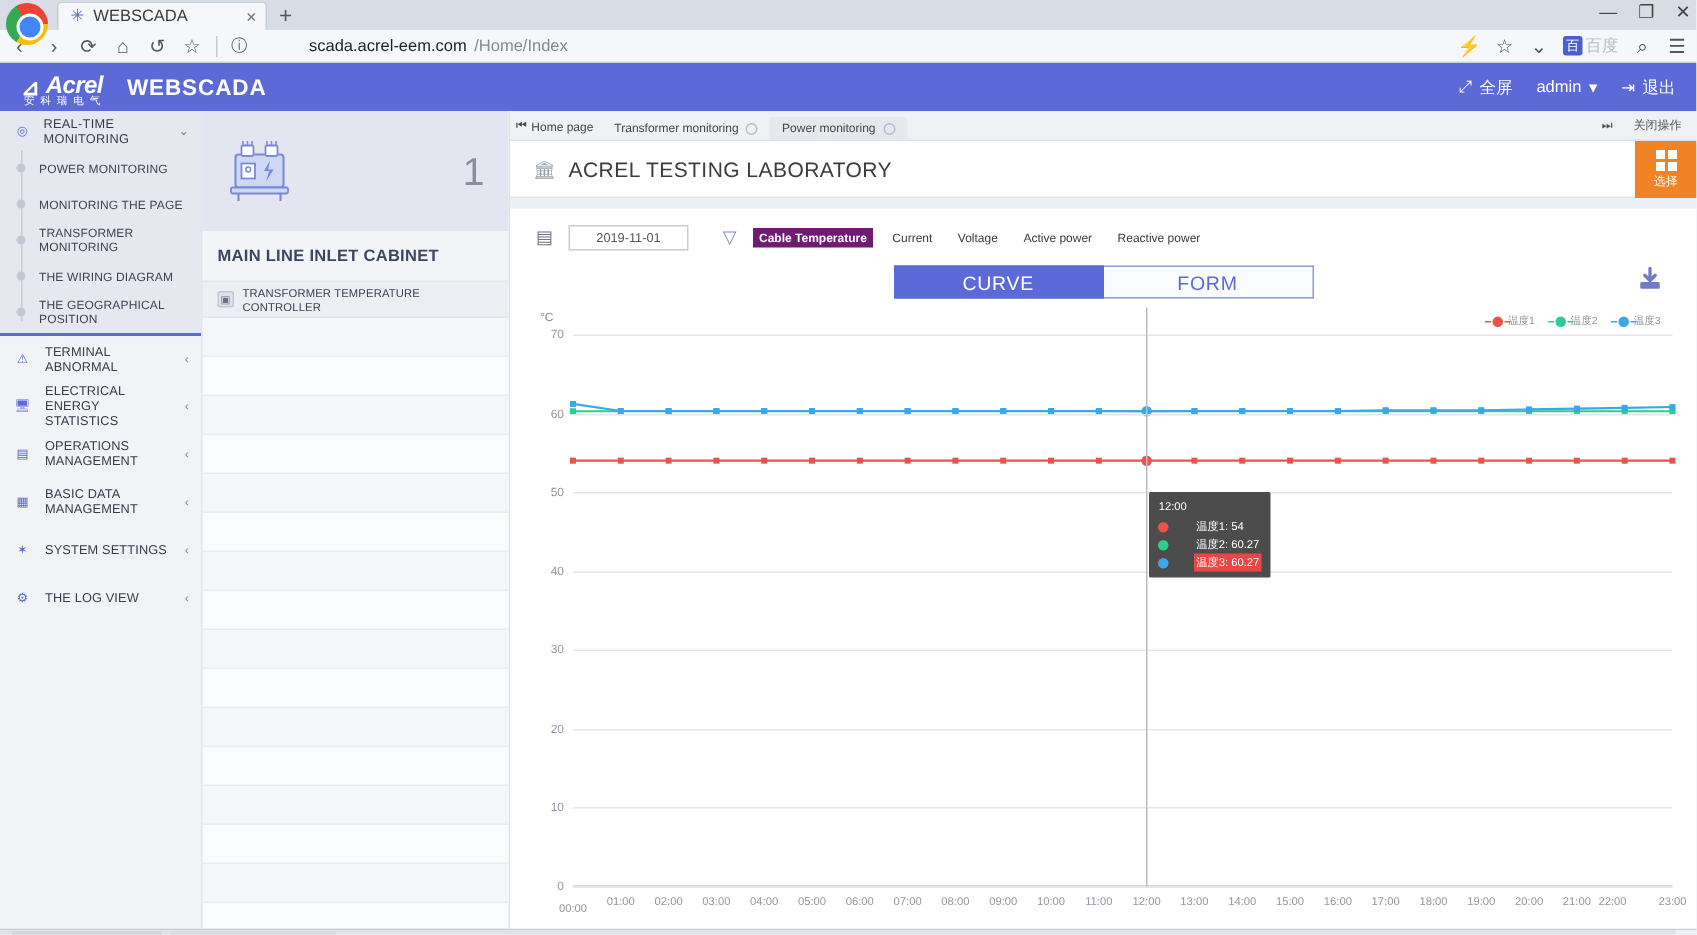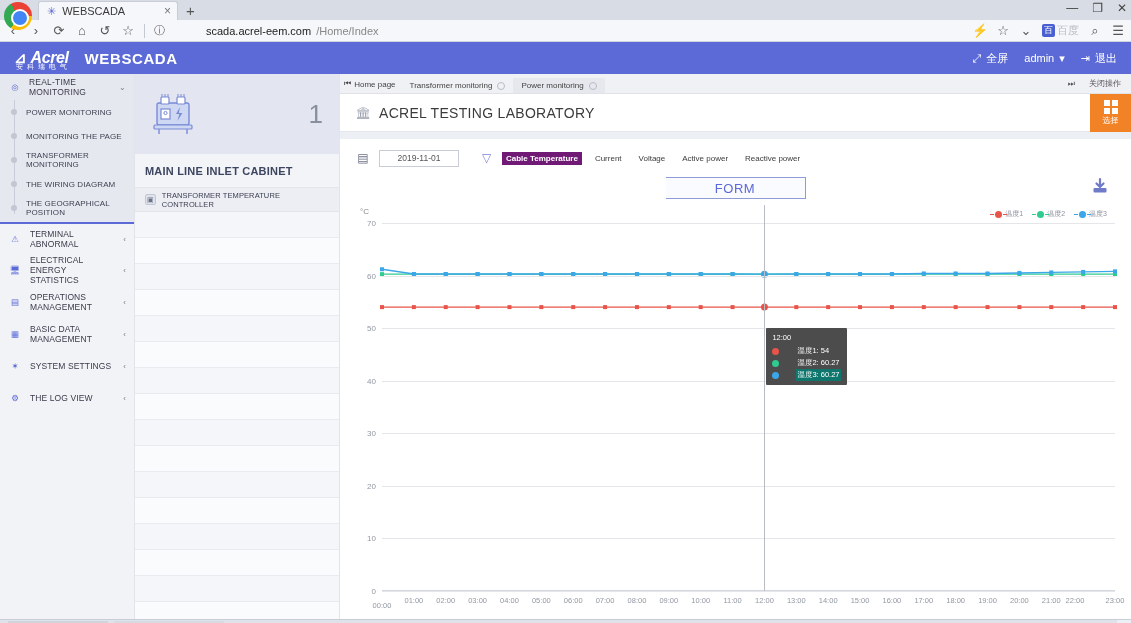--- a/index.html
+++ b/index.html
@@ -185,21 +185,21 @@
      font-size: 7.5px; color: #9297a2; white-space:nowrap;}
   .axisline { position:absolute; left:0; right:0; bottom:0; height:1px; background:#d4d7dd;}
   .vmarker { position:absolute; top:-18px; bottom:0; width:1px; background:#b9bcc4;}
   .svg-layer { position:absolute; inset:0; width:100%; height:100%; overflow:visible;}
 
   .tooltip { position:absolute; background:#4c4c4c; color:#fff; padding:4px 6px;
      font-size: 7.5px; line-height: 12px; border-radius:1px; white-space:nowrap; z-index:5;}
   .tt-time { margin-bottom:1px;}
   .tt-row { display:flex; align-items:center; gap:17px;}
   .tt-dot { width:7px; height:7px; border-radius:50%; flex-shrink:0;}
-  .tt-row.sel .tt-label { background:#0f766e; }
+  .tt-row.sel .tt-label { background:#ef4444; }
   .tt-label { padding: 0 1px;}
 
   
   .taskbar { height: 10px; background:#dfe2e8; display:flex; align-items:center;
      border-top:1px solid #c9cdd6; }
   .tb-item { height: 8px; width: 100px; margin-left: 8px; background: #cfd4dd;
      border-bottom: 2px solid #8e96a8;}
   .tb-item2 { height: 8px; width: 110px; margin-left: 6px; background: #d6dae2; }
   .scroll-corner { margin-left:auto; width: 14px; height: 10px; background:#eceff3;}
 </style>
@@ -401,20 +401,21 @@
           <input class="date-input" readonly="" value="2019-11-01" style="">
           <span class="funnel-ic">▽</span>
           <span class="ftab active">Cable Temperature</span>
           <span class="ftab">Current</span>
           <span class="ftab">Voltage</span>
           <span class="ftab">Active power</span>
           <span class="ftab">Reactive power</span>
         </div>
 
         <div class="vtabs">
+          <div class="vtab active">CURVE</div>
           <div class="vtab inactive">FORM</div>
           <div class="dl-btn">
             <svg width="20" height="20" viewBox="0 0 20 20">
               <path d="M10 3 v6 M6.5 7.5 L10 11 l3.5 -3.5" stroke="#6f7bc8" stroke-width="2.2" fill="none" stroke-linecap="round" stroke-linejoin="round"></path>
               <rect x="3.5" y="12" width="13" height="4.5" rx="1" fill="#6f7bc8"></rect>
             </svg>
           </div>
         </div>
 
         <div class="chart-area">

